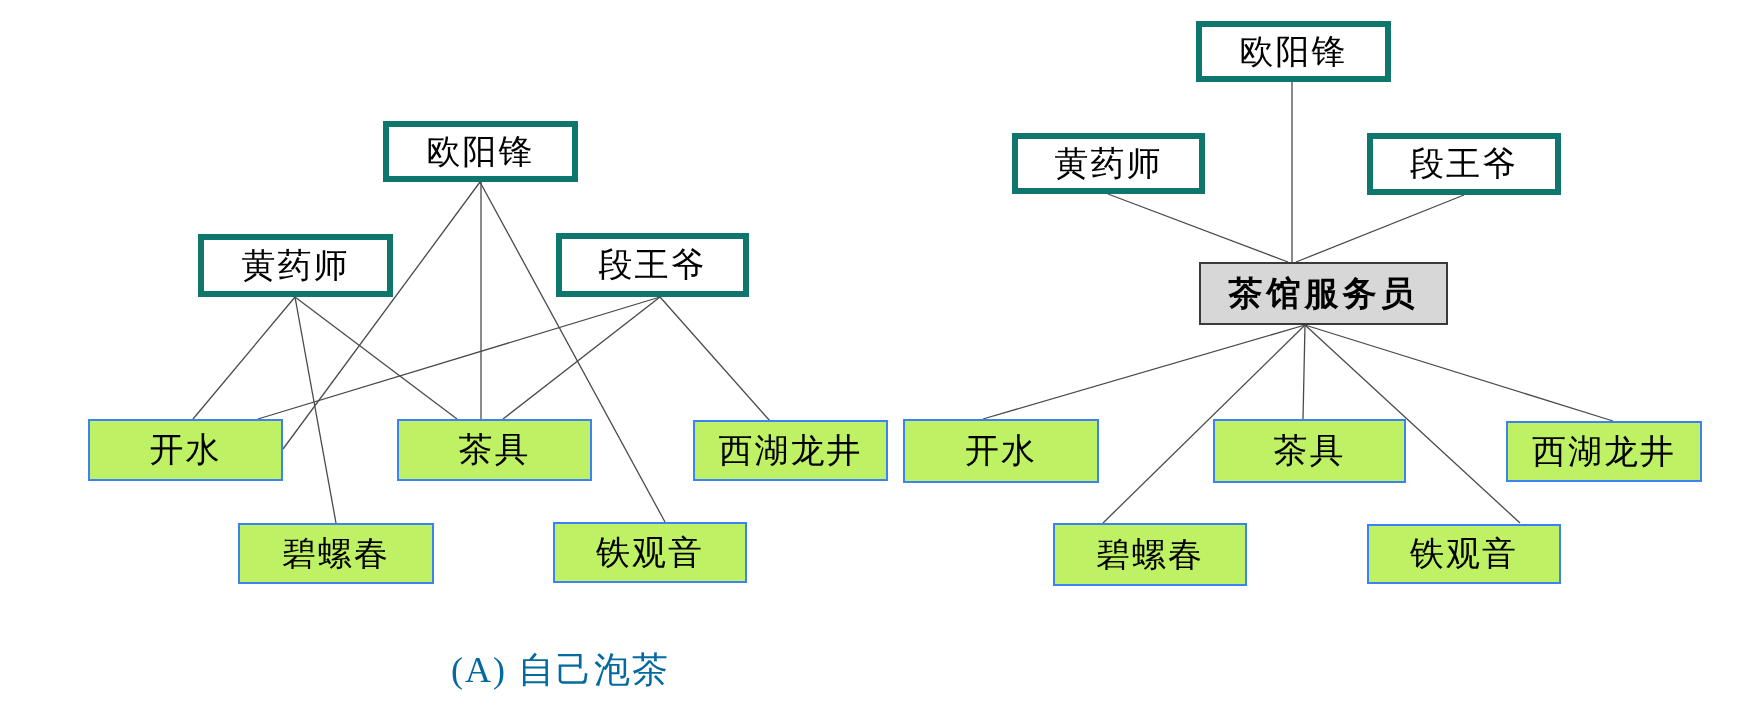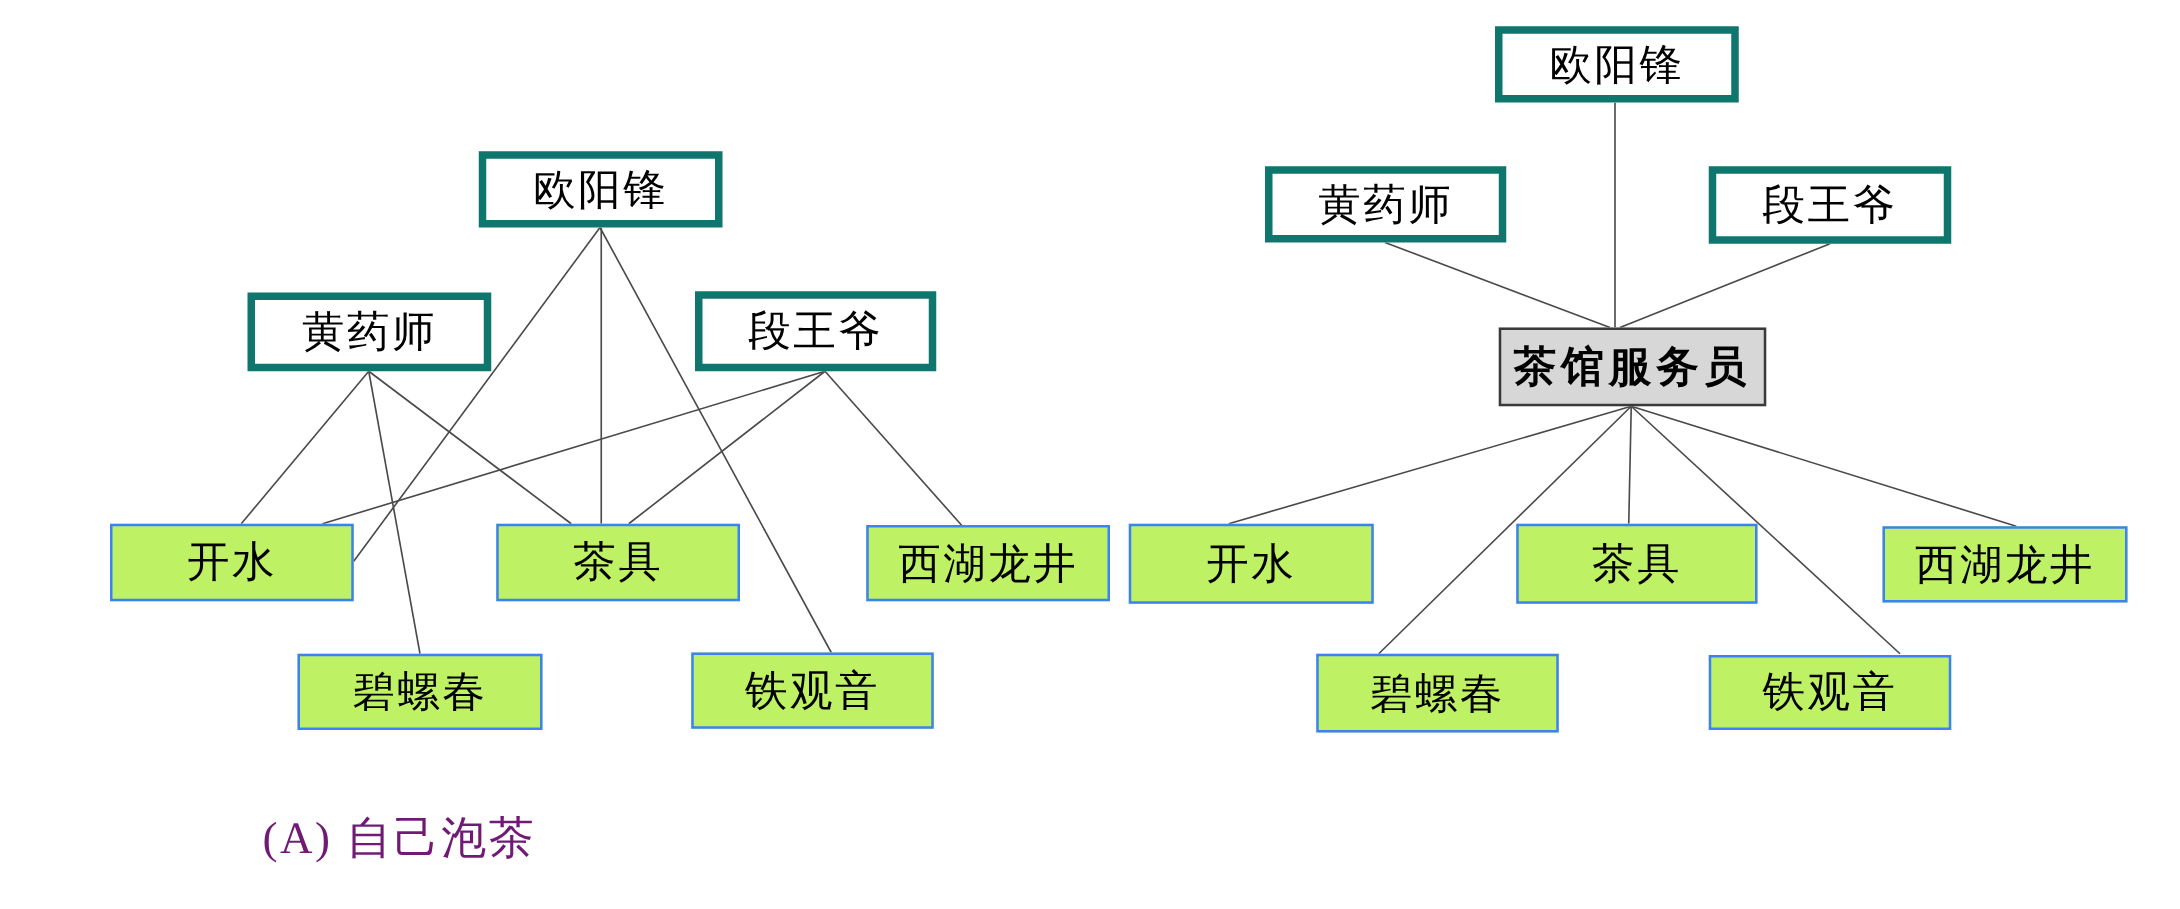--- a/index.html
+++ b/index.html
@@ -17,22 +17,22 @@
     display:flex;align-items:center;justify-content:center;
     box-sizing:border-box;
     font-size:34px;letter-spacing:2px;color:#000;
     white-space:nowrap;
   }
   .node.person{background:#ffffff;border:6px solid #0f766e;}
   .node.item{background:#bef264;border:2px solid #3b82f6;}
   .node.mediator{background:#d7d7d7;border:2px solid #3a3a3a;font-weight:bold;letter-spacing:4px;}
   .caption{
     position:absolute;
-    width:460px;text-align:left;
-    font-size:36px;color:#701a75;letter-spacing:2px;
+    width:460px;text-align:right;
+    font-size:36px;color:#0369a1;letter-spacing:2px;
   }
   #caption-a{left:210px;top:646px;}
   #caption-b{left:1083px;top:646px;}
 </style>
 </head>
 <body>
 
 <div class="stage">
   <svg id="edges-svg" viewBox="0 0 1744 727" xmlns="http://www.w3.org/2000/svg">
       <line x1="480" y1="182" x2="283" y2="449"></line>
@@ -80,21 +80,21 @@
       </div>
       <div class="node person" style="left: 1196px; top: 21px; width: 195px; height: 61px;">
         <span>欧阳锋</span>
       </div>
       <div class="node person" style="left: 1012px; top: 133px; width: 193px; height: 61px;">
         <span>黄药师</span>
       </div>
       <div class="node person" style="left: 1367px; top: 133px; width: 194px; height: 62px;">
         <span>段王爷</span>
       </div>
-      <div class="node mediator" style="left: 1199px; top: 262px; width: 214px; height: 63px;">
+      <div class="node mediator" style="left: 1199px; top: 262px; width: 249px; height: 63px;">
         <span>茶馆服务员</span>
       </div>
       <div class="node item" style="left: 903px; top: 419px; width: 196px; height: 64px;">
         <span>开水</span>
       </div>
       <div class="node item" style="left: 1213px; top: 419px; width: 193px; height: 64px;">
         <span>茶具</span>
       </div>
       <div class="node item" style="left: 1506px; top: 421px; width: 196px; height: 61px;">
         <span>西湖龙井</span>

